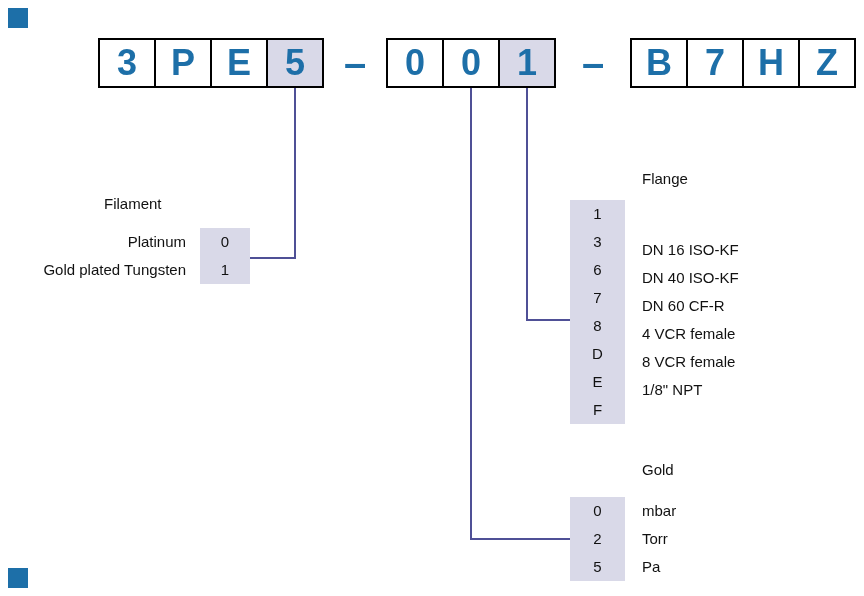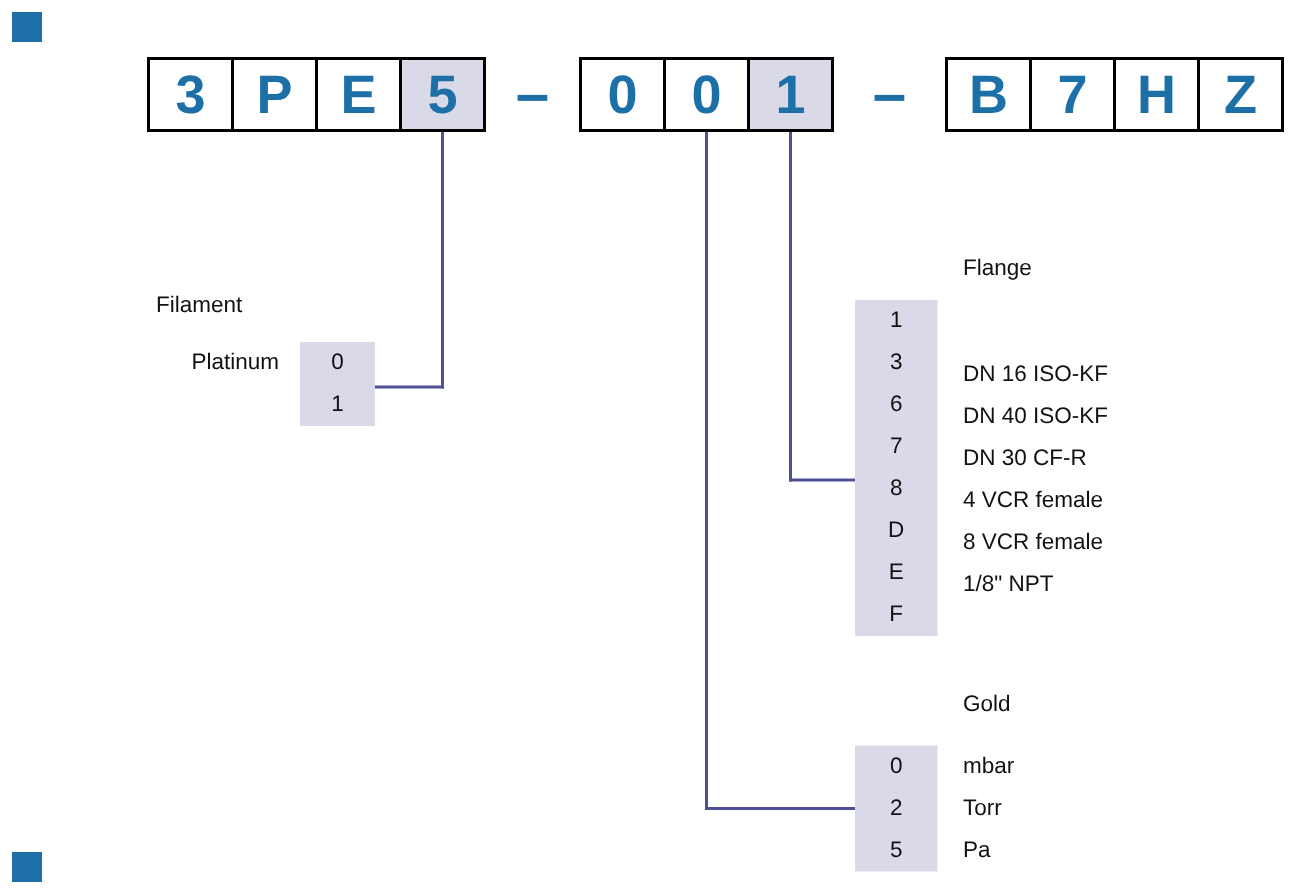--- a/index.html
+++ b/index.html
@@ -96,41 +96,42 @@
   <div class="line l-fil-v"></div>
   <div class="line l-fil-h"></div>
   <div class="line l-fla-v"></div>
   <div class="line l-fla-h"></div>
   <div class="line l-uni-v"></div>
   <div class="line l-uni-h"></div>
 
   <div class="sec-title t-filament">Filament</div>
   <div class="filament-labels">
     <div class="row">Platinum</div>
+    <div class="row">Gold plated Tungsten</div>
   </div>
   <div class="code-col filament-codes">
     <div class="row">0</div>
     <div class="row">1</div>
   </div>
 
   <div class="sec-title t-flange">Flange</div>
   <div class="code-col flange-codes">
     <div class="row">1</div>
     <div class="row">3</div>
     <div class="row">6</div>
     <div class="row">7</div>
     <div class="row">8</div>
     <div class="row">D</div>
     <div class="row">E</div>
     <div class="row">F</div>
   </div>
   <div class="flange-labels">
     <div class="row">DN 16 ISO-KF</div>
     <div class="row">DN 40 ISO-KF</div>
-    <div class="row">DN 30 CF-R</div>
+    <div class="row">DN 60 CF-R</div>
     <div class="row">4 VCR female</div>
     <div class="row">8 VCR female</div>
     <div class="row">1/8" NPT</div>
   </div>
 
   <div class="sec-title t-unit">Gold</div>
   <div class="code-col unit-codes">
     <div class="row">0</div>
     <div class="row">2</div>
     <div class="row">5</div>

